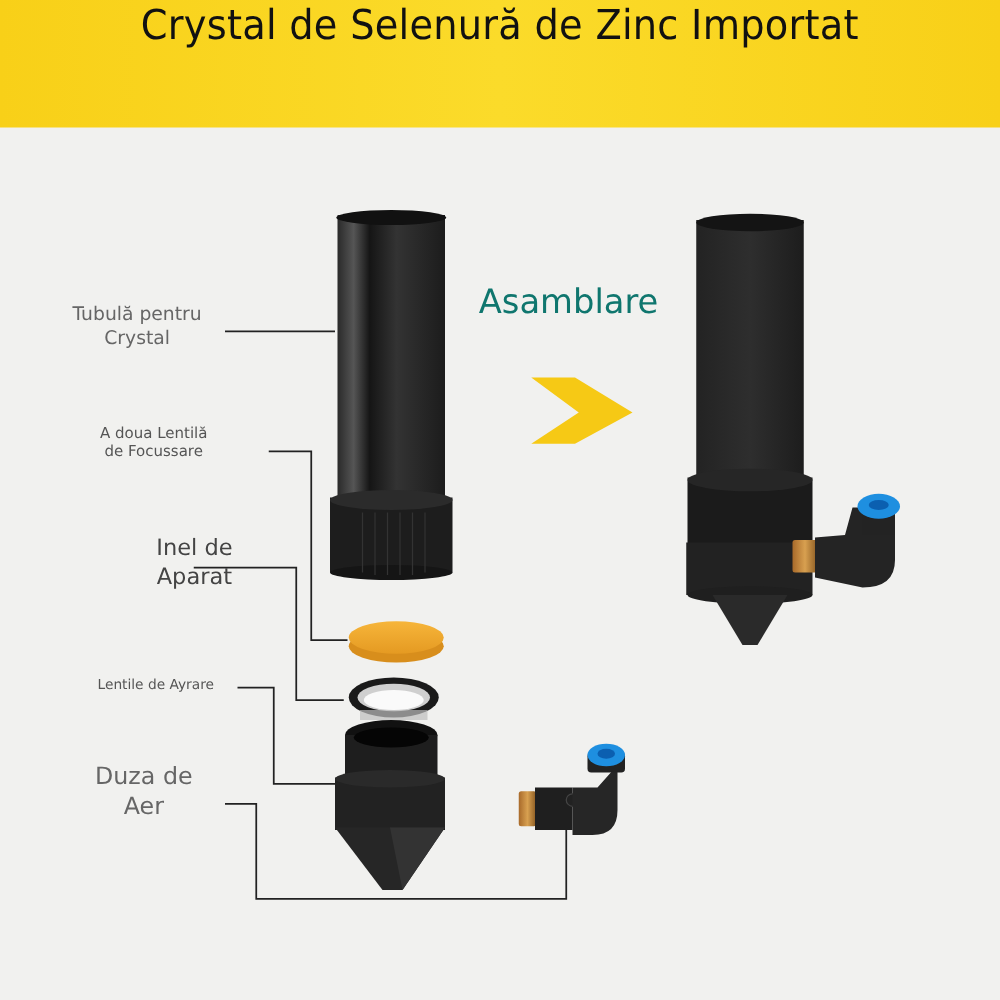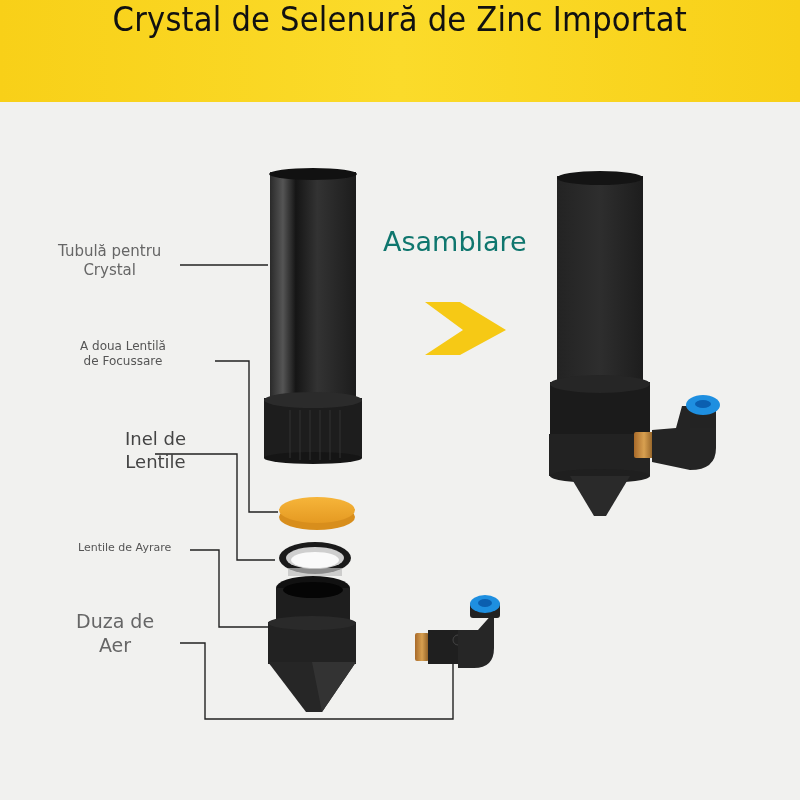--- a/index.html
+++ b/index.html
@@ -124,21 +124,21 @@
 <div class="label l-tub">
   <div>Tubulă pentru</div>
   <div>Crystal</div>
 </div>
 <div class="label l-lent">
   <div>A doua Lentilă</div>
   <div>de Focussare</div>
 </div>
 <div class="label l-inel">
   <div>Inel de</div>
-  <div>Lentile</div>
+  <div>Aparat</div>
 </div>
 <div class="label l-apar">
   <div>Lentile de Ayrare</div>
 </div>
 <div class="label l-duza">
   <div>Duza de</div>
   <div>Aer</div>
 </div>
 <div class="asm">Asamblare</div>
 

